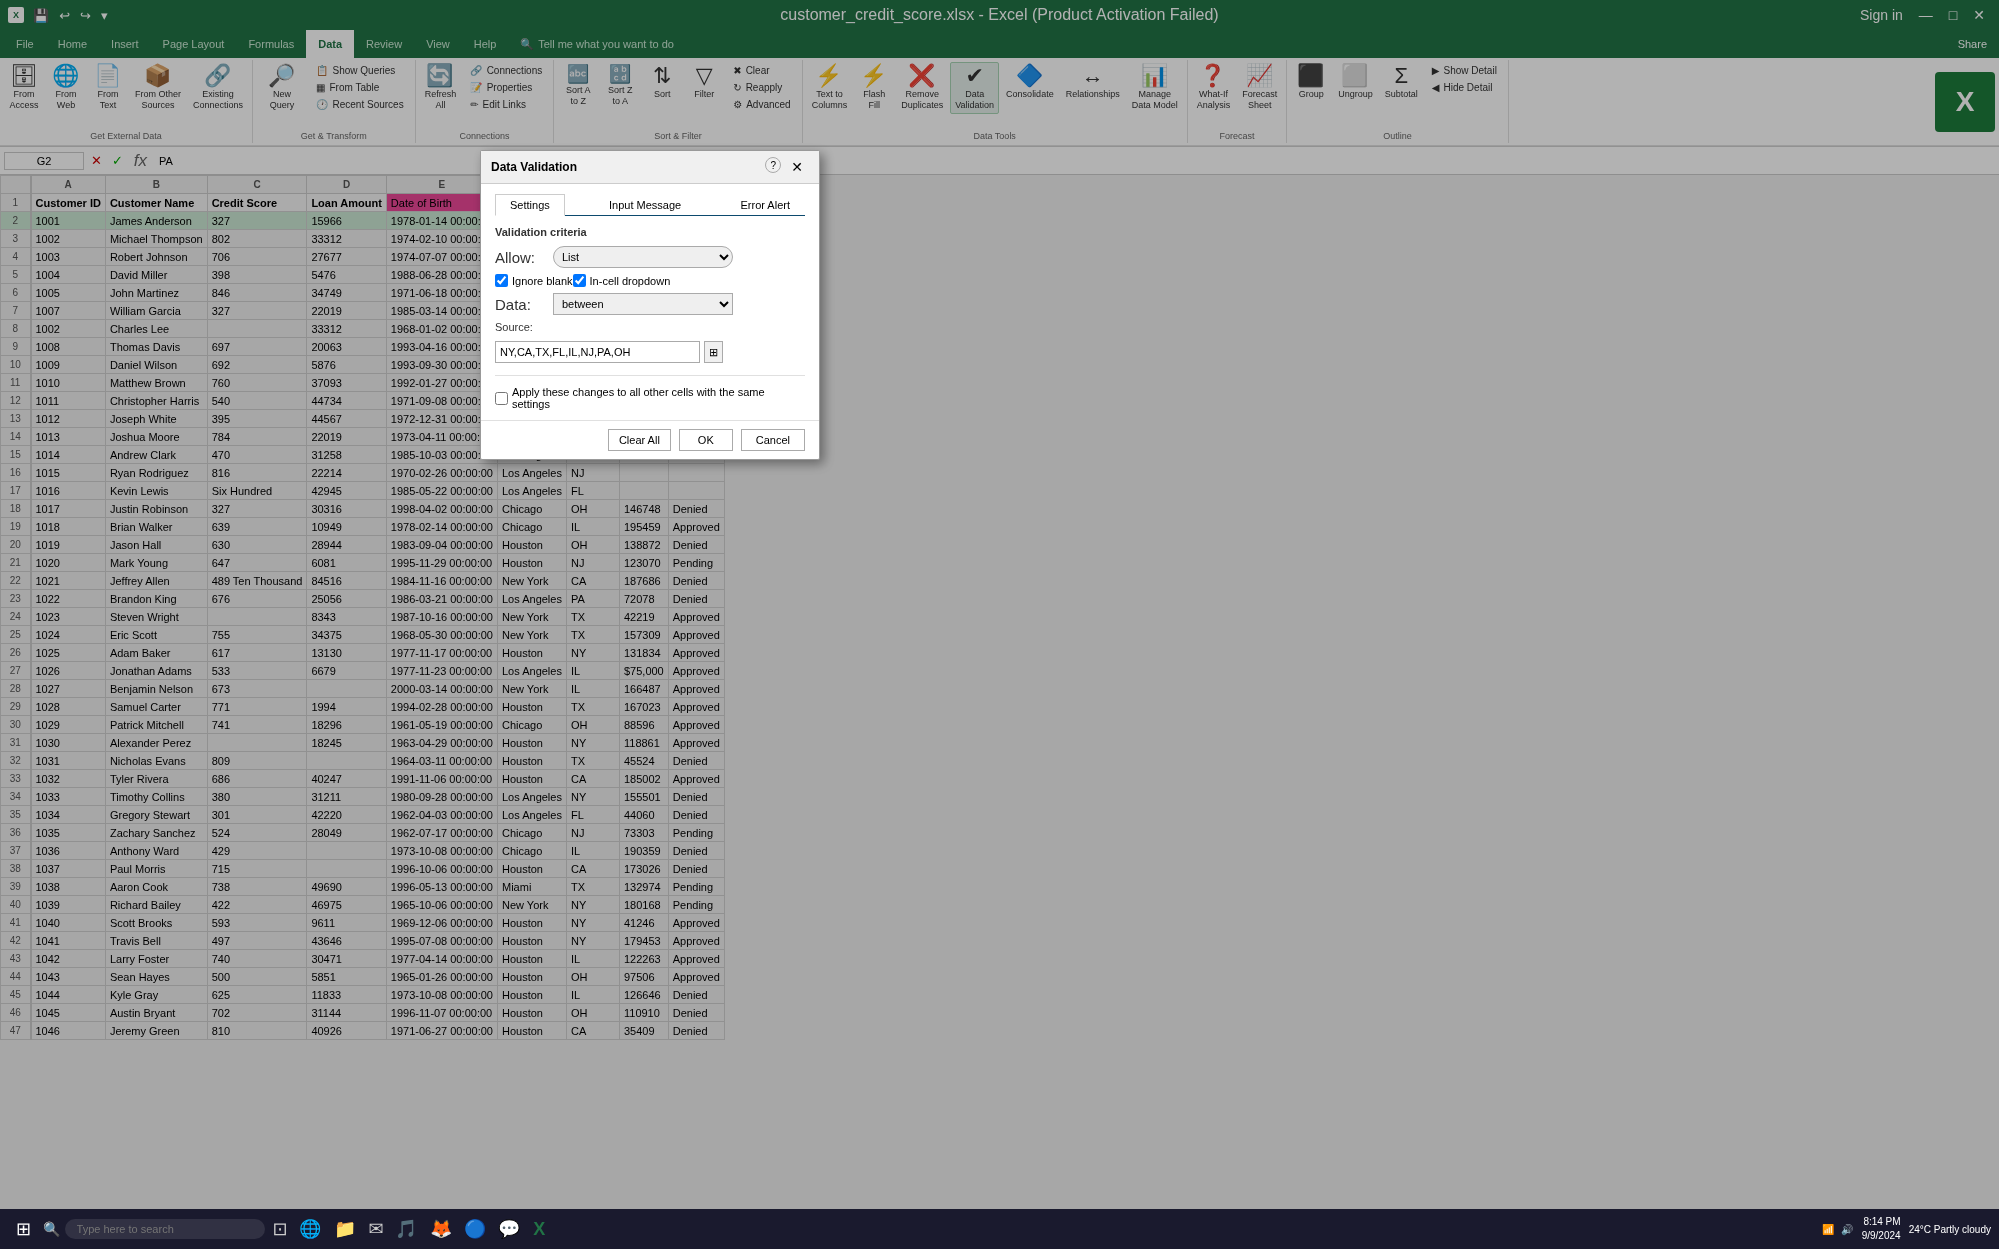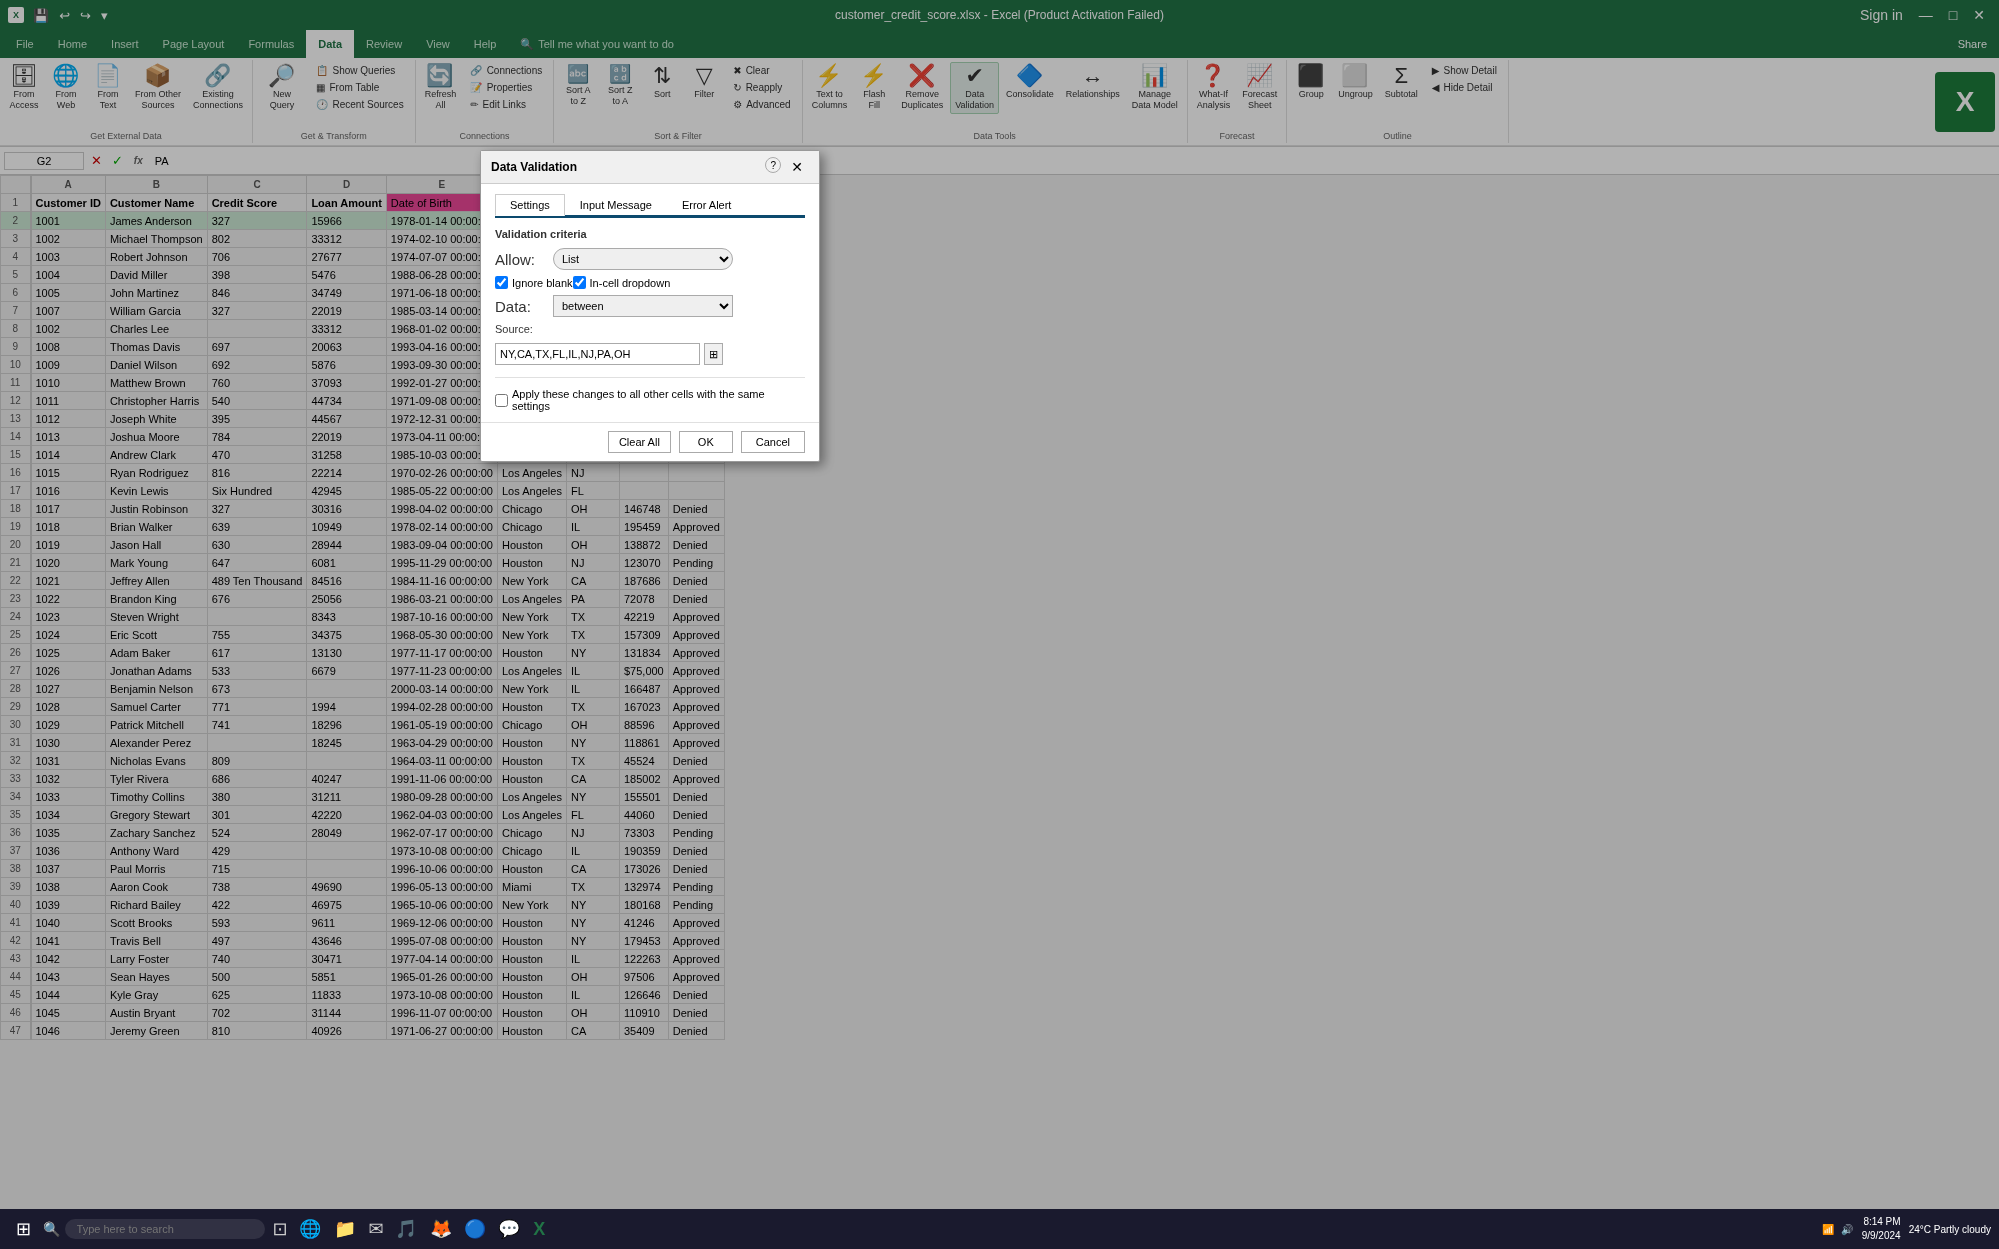--- a/index.html
+++ b/index.html
@@ -8,21 +8,21 @@
     
     .title-bar {
       background: #217346;
       height: 30px;
       display: flex;
       align-items: center;
       padding: 0 8px;
       color: white;
     }
     .title-bar-left { display: flex; align-items: center; gap: 6px; flex: 1; }
-    .title-bar-title { flex: 2; text-align: center; font-size: 12px; color: white; }
+    .title-bar-title { flex: 2; text-align: center; font-size: 16px; color: white; }
     .title-bar-right { flex: 1; display: flex; justify-content: flex-end; align-items: center; gap: 4px; }
     .title-btn { background: none; border: none; color: white; font-size: 14px; cursor: pointer; padding: 2px 6px; }
     .title-icon { width: 16px; height: 16px; background: #fff; border-radius: 2px; display: inline-flex; align-items: center; justify-content: center; font-size: 9px; font-weight: bold; color: #217346; }
 
     
     .ribbon { background: #fff; border-bottom: 1px solid #d0d0d0; }
     .ribbon-tabs { display: flex; background: #217346; padding-left: 4px; }
     .ribbon-tab {
       padding: 4px 12px;
       color: #cce8d4;
@@ -41,21 +41,21 @@
     .ribbon-btn { display: flex; flex-direction: column; align-items: center; justify-content: flex-start; padding: 2px 4px; cursor: pointer; border: 1px solid transparent; border-radius: 2px; min-width: 40px; font-size: 9px; color: #333; background: none; gap: 2px; }
     .ribbon-btn .btn-icon { font-size: 22px; line-height: 1; }
     .ribbon-btn .btn-label { font-size: 9px; text-align: center; line-height: 1.2; }
     .ribbon-btn-small { display: flex; flex-direction: row; align-items: center; padding: 2px 6px; cursor: pointer; border: 1px solid transparent; border-radius: 2px; font-size: 10px; color: #333; background: none; gap: 4px; white-space: nowrap; }
     .ribbon-stacked { display: flex; flex-direction: column; gap: 0; }
 
     
     .formula-bar { display: flex; align-items: center; background: #fff; border-bottom: 1px solid #ccc; height: 28px; padding: 0 4px; gap: 4px; }
     .cell-ref { width: 80px; border: 1px solid #ccc; padding: 2px 4px; font-size: 11px; text-align: center; }
     .formula-input { flex: 1; border: none; outline: none; font-size: 11px; padding: 2px 4px; }
-    .formula-fx { font-style: italic; color: #666; font-size: 10px; padding: 0 4px; font-weight: bold; }
+    .formula-fx { font-style: italic; color: #666; font-size: 17px; padding: 0 4px; }
 
     .spreadsheet-body { overflow: auto; height: calc(100vh - 200px); }
     table.sheet { border-collapse: collapse; font-size: 11px; }
     table.sheet td, table.sheet th { border: 1px solid #d0d0d0; padding: 1px 4px; white-space: nowrap; height: 18px; min-width: 30px; }
     table.sheet .row-num { background: #f0f0f0; color: #555; text-align: center; width: 30px; font-size: 10px; border-right: 2px solid #ccc; }
     table.sheet tr.selected td { background: #cce8d4; }
 
     
     .tab-bar { background: #f0f0f0; border-top: 1px solid #ccc; height: 22px; display: flex; align-items: center; padding-left: 4px; gap: 2px; }
     .sheet-tab { padding: 2px 10px; background: #fff; border: 1px solid #ccc; border-bottom: none; font-size: 10px; cursor: pointer; border-radius: 2px 2px 0 0; }
@@ -64,21 +64,21 @@
 
     
     .status-bar { background: #217346; color: #fff; height: 22px; display: flex; align-items: center; padding: 0 8px; font-size: 10px; gap: 20px; }
 
     
     .modal-overlay { position: fixed; top: 0; left: 0; width: 100%; height: 100%; background: rgba(0,0,0,0.3); z-index: 100; display: flex; align-items: center; justify-content: center; }
     .modal { background: #fff; border: 1px solid #999; box-shadow: 4px 4px 12px rgba(0,0,0,0.4); min-width: 320px; border-radius: 2px; }
     .modal-titlebar { background: #f0f0f0; border-bottom: 1px solid #ccc; padding: 6px 10px; display: flex; align-items: center; justify-content: space-between; font-size: 12px; font-weight: 600; }
     .modal-close { background: none; border: none; cursor: pointer; font-size: 14px; padding: 2px 6px; }
     .modal-body { padding: 10px 14px; }
-    .modal-tabs { display: flex; border-bottom: 3px solid #0c4a6e; margin-bottom: 10px; }
+    .modal-tabs { display: flex; border-bottom: 1px solid #0c4a6e; margin-bottom: 10px; justify-content: space-between; }
     .modal-tab { padding: 4px 14px; font-size: 11px; cursor: pointer; border: 1px solid transparent; border-bottom: none; }
     .modal-tab.active { background: #fff; border-color: #ccc; border-bottom: 1px solid #fff; margin-bottom: -1px; }
     .modal-section-label { font-size: 11px; font-weight: 600; margin-bottom: 8px; color: #333; }
     .form-row { display: flex; align-items: center; gap: 8px; margin-bottom: 6px; }
     .form-label { font-size: 15px; color: #333; width: 50px; }
     .form-select { border: 1px solid #aaa; padding: 2px 4px; font-size: 11px; height: 22px; }
     .form-checkbox { display: flex; align-items: center; gap: 4px; font-size: 11px; }
     .source-box { display: flex; align-items: center; gap: 4px; margin-top: 8px; }
     .source-input { border: 1px solid #aaa; padding: 2px 4px; font-size: 11px; height: 22px; width: 200px; }
     .source-btn { border: 1px solid #aaa; background: #f0f0f0; padding: 2px 4px; cursor: pointer; font-size: 11px; height: 22px; }

